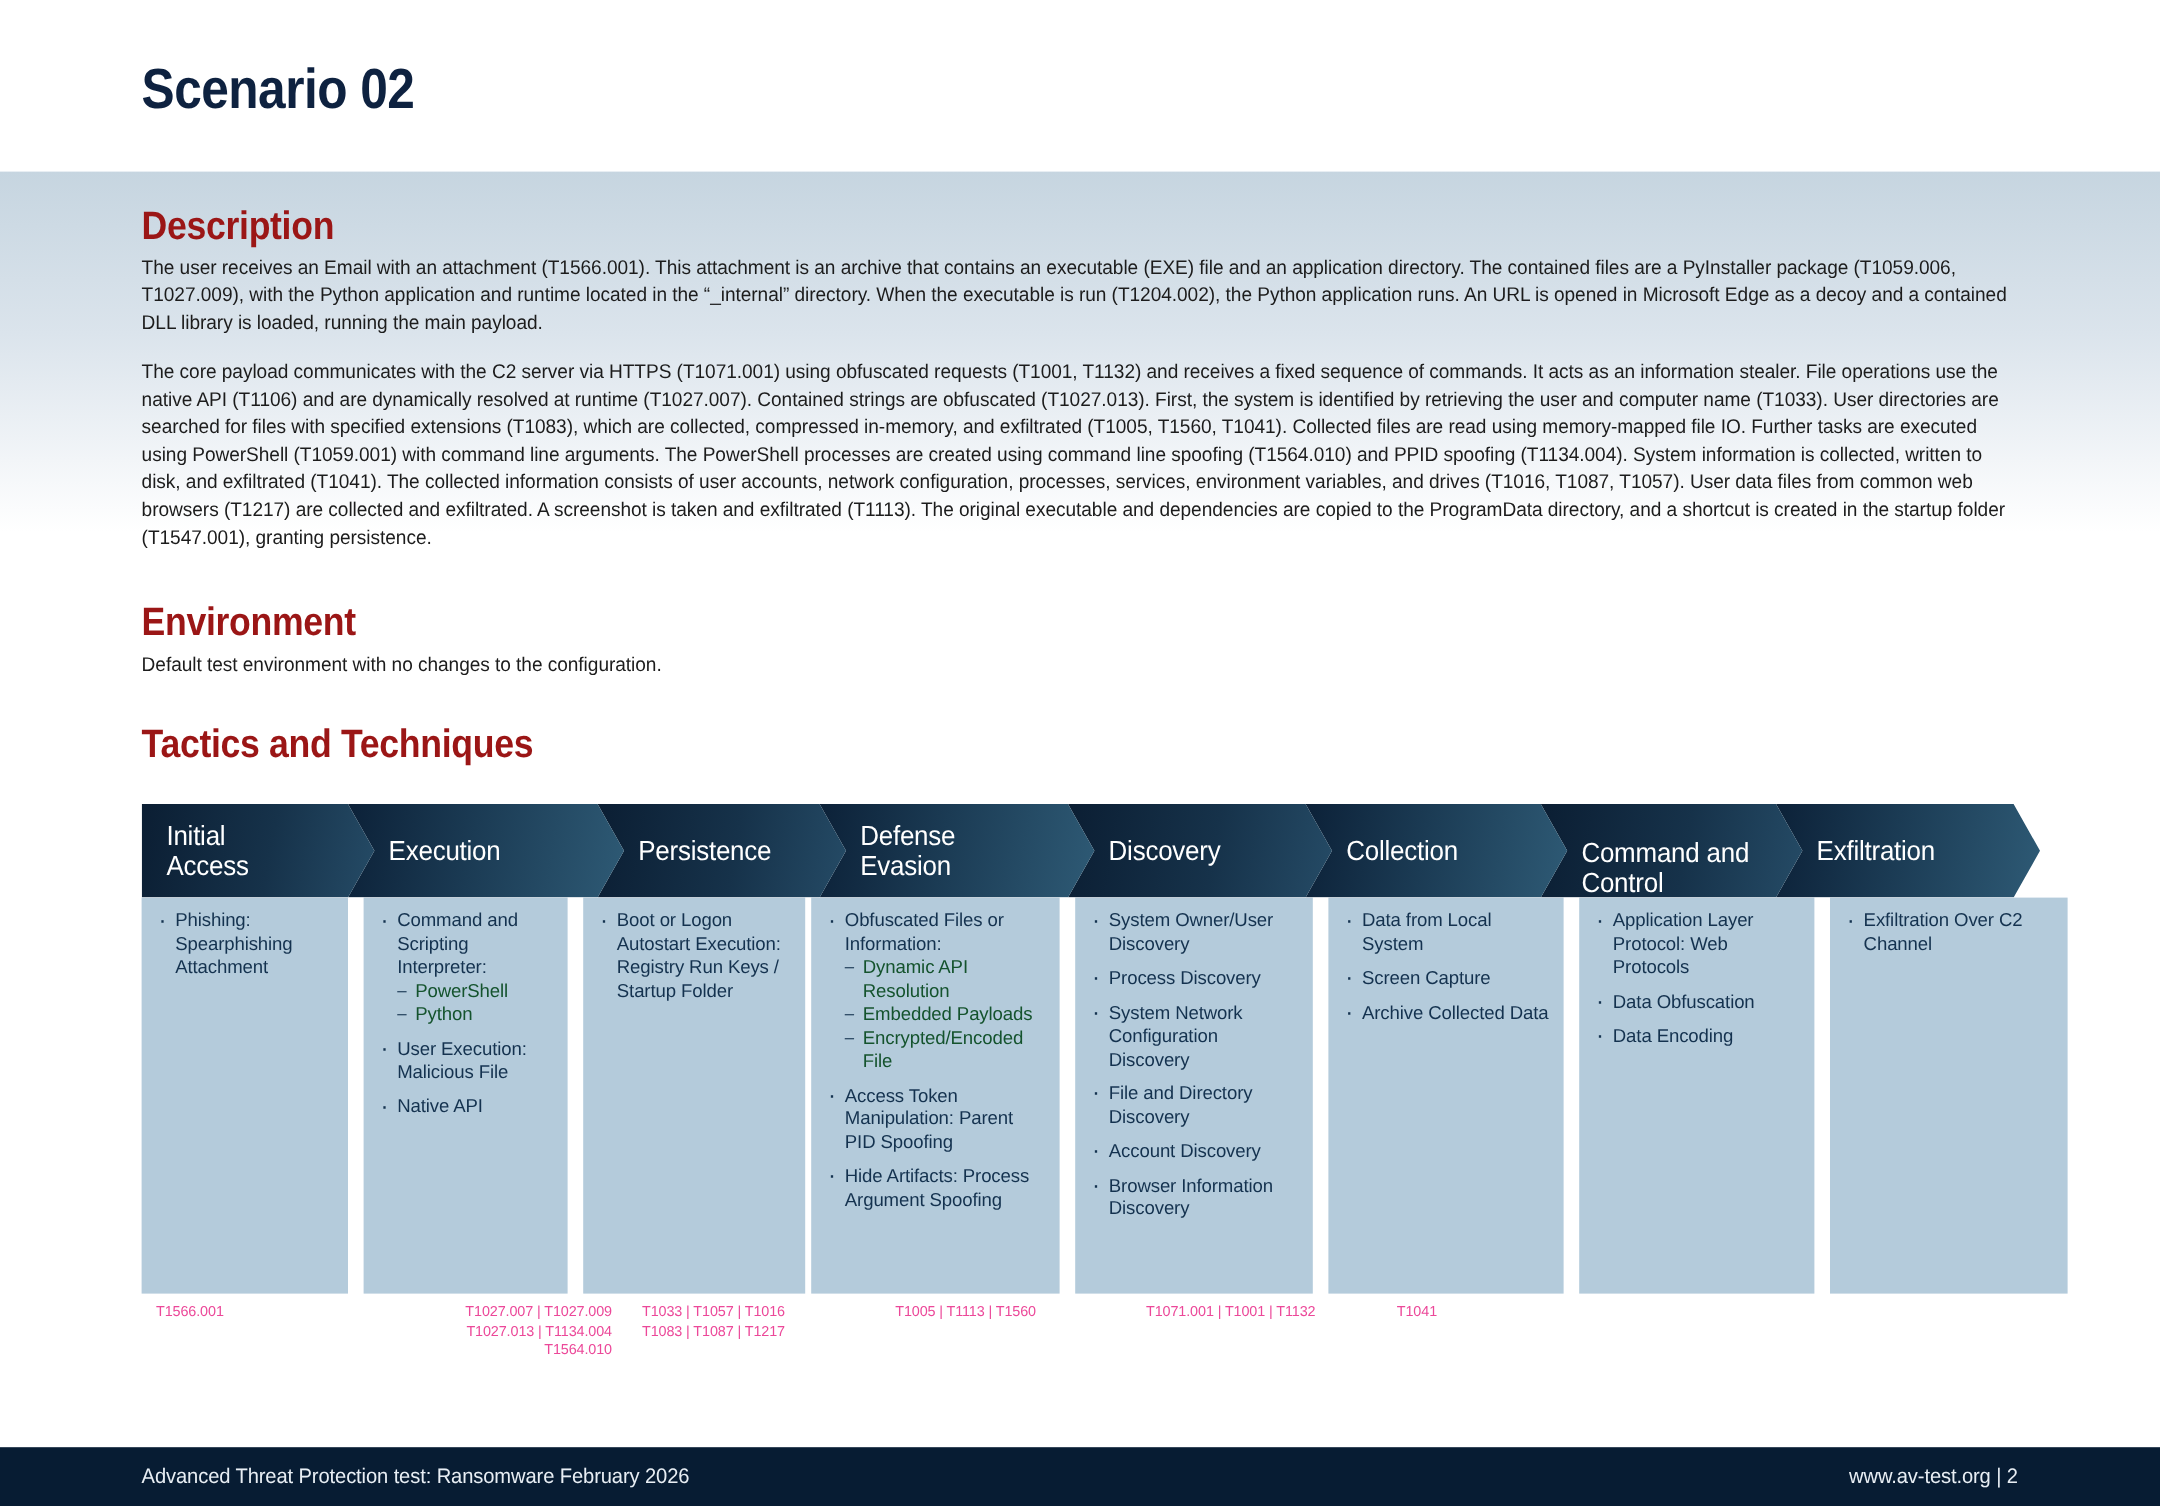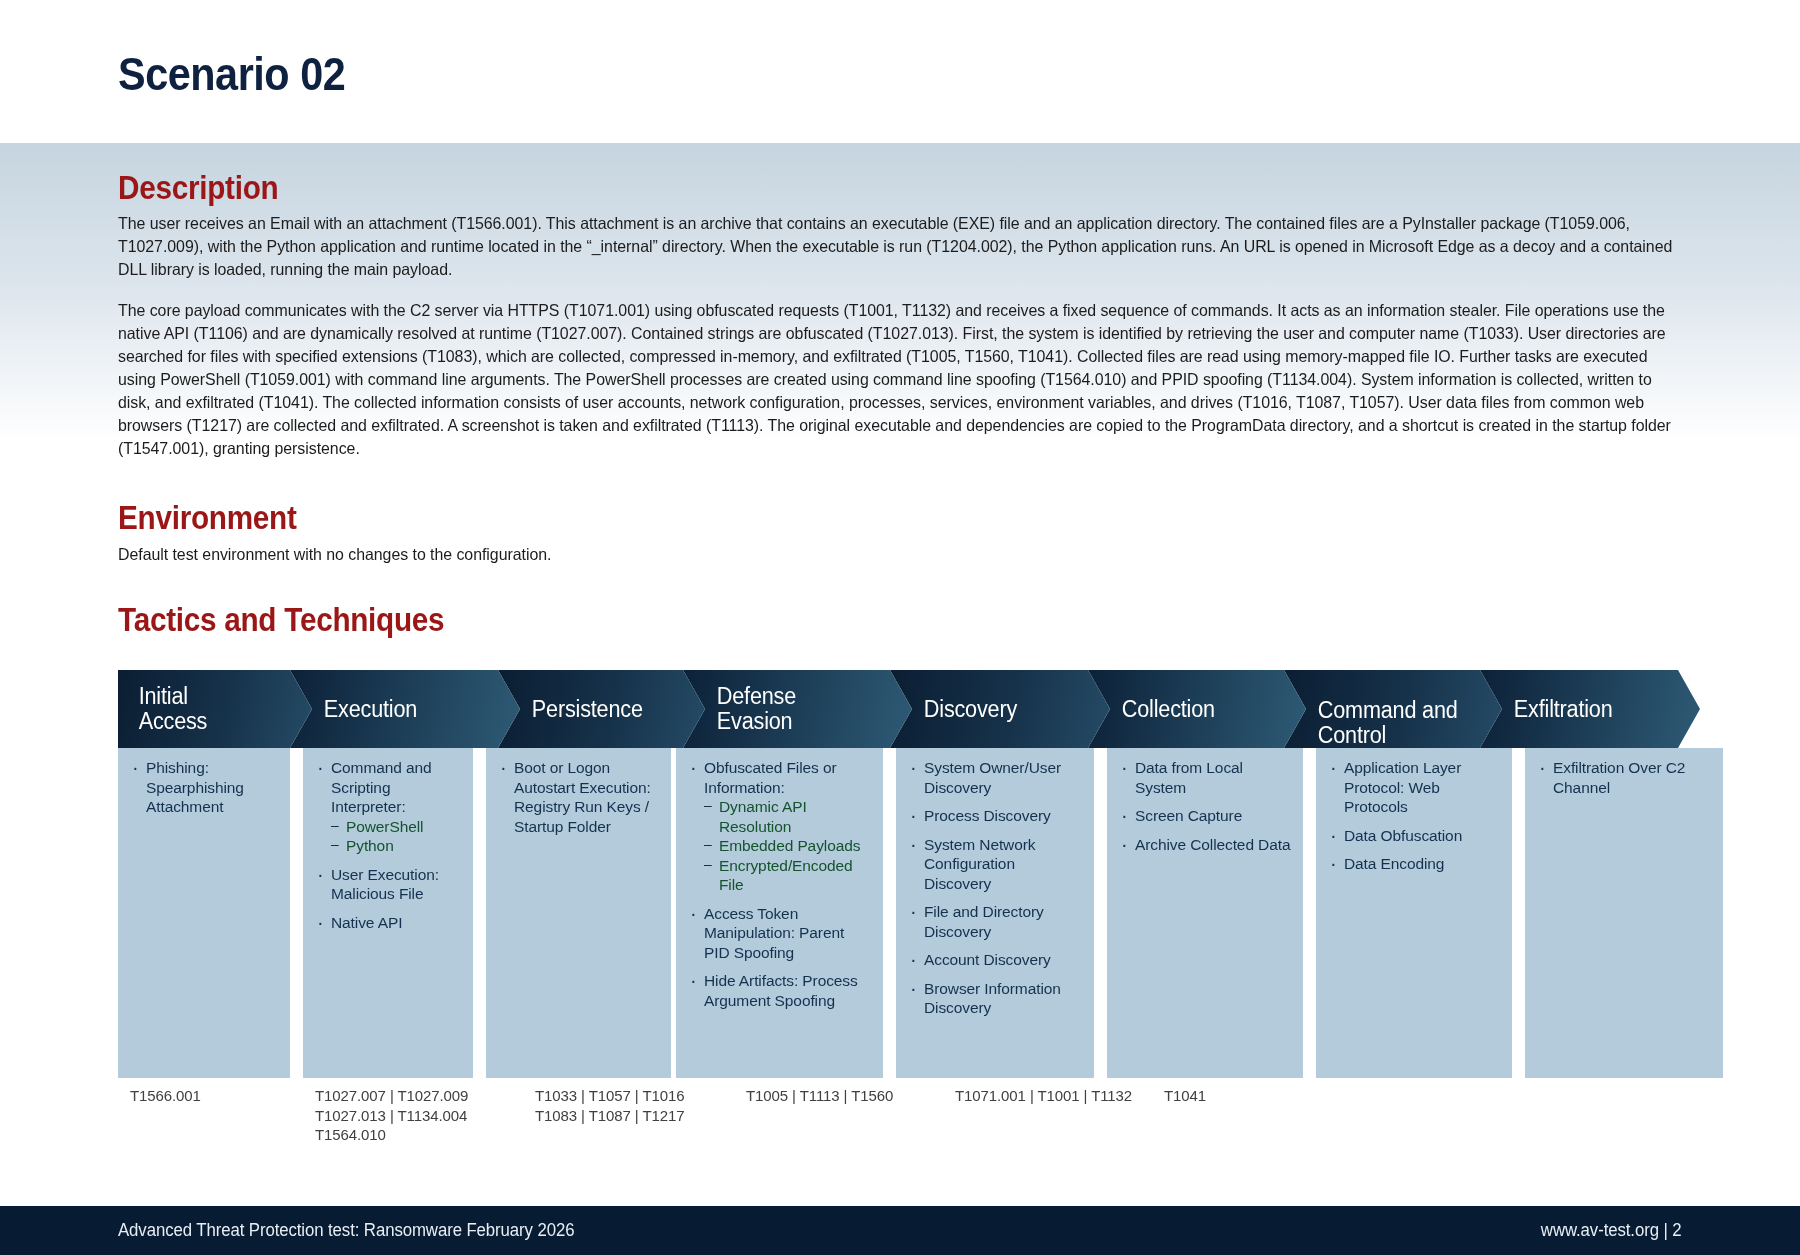--- a/index.html
+++ b/index.html
@@ -229,22 +229,22 @@
   .ids {
     position: absolute;
     left: 118px;
     top: 1086px;
     width: 1560px;
     height: 80px;
     display: flex;
   }
   .idcell {
     flex: none;
-    color: #404040;
-    font-size: 15px;
+    color: #ec4899;
+    font-size: 12px;
     line-height: 1.30;
     padding-left: 12px;
     letter-spacing: -0.1px;
     white-space: pre-line;
   }
 
   
   .footer {
     position: absolute;
     left: 0;
@@ -393,21 +393,21 @@
       </div>
       <div class="col" style="width: 198px; margin-right: 0px;">
         <ul class="tlist">
           <li>Exfiltration Over C2 Channel</li>
         </ul>
       </div>
     </div>
 
   <div class="ids" id="ids">
       <div class="idcell" style="width: 172px; margin-right: 13px;">T1566.001</div>
-      <div class="idcell" style="width: 207px; margin-right: 13px;">T1027.007 | T1027.009
+      <div class="idcell" style="width: 207px; margin-right: 13px; text-align: right;">T1027.007 | T1027.009
 T1027.013 | T1134.004
 T1564.010</div>
       <div class="idcell" style="width: 198px; margin-right: 13px;">T1033 | T1057 | T1016
 T1083 | T1087 | T1217</div>
       <div class="idcell" style="width: 196px; margin-right: 13px;">T1005 | T1113 | T1560</div>
       <div class="idcell" style="width: 196px; margin-right: 13px;">T1071.001 | T1001  | T1132</div>
       <div class="idcell" style="width: 198px; margin-right: 0px;">T1041</div>
     </div>
 
   <div class="footer">

